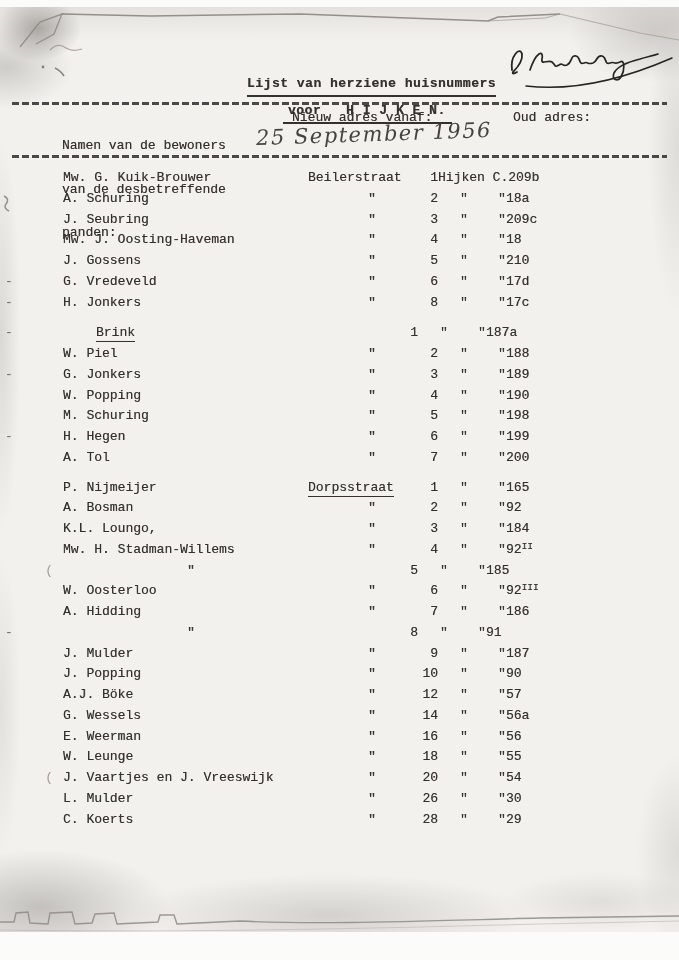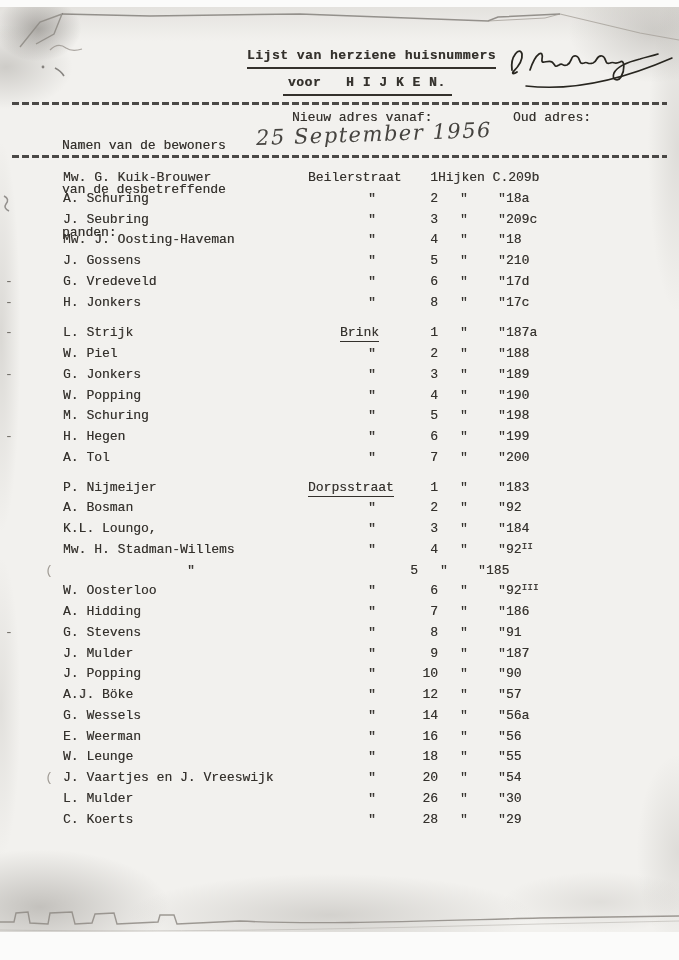--- a/index.html
+++ b/index.html
@@ -17,21 +17,21 @@
       radial-gradient(26px 200px at 1px 700px, rgba(150,146,140,.18), rgba(150,146,140,0) 75%),
       radial-gradient(180px 80px at 40px 900px, rgba(125,121,115,.40), rgba(125,121,115,0) 72%),
       radial-gradient(270px 55px at 330px 908px, rgba(140,136,130,.30), rgba(140,136,130,0) 75%),
       radial-gradient(130px 40px at 600px 895px, rgba(160,156,150,.22), rgba(160,156,150,0) 75%),
       radial-gradient(55px 130px at 678px 845px, rgba(150,146,140,.22), rgba(150,146,140,0) 75%),
       linear-gradient(180deg, rgba(190,186,180,.28) 0, rgba(190,186,180,0) 34px);
   }
   
   .tw{position:absolute;font-size:13px;line-height:14.5px;white-space:pre;
       text-shadow:.3px .3px .5px rgba(45,42,40,.55);}
-  .bold{font-weight:bold;letter-spacing:.5px;}
+  .bold{font-weight:bold;letter-spacing:.5px;margin-top:28px;}
   .ul{border-bottom:2px solid #34312c;padding-bottom:3px;}
   
   .dashline{position:absolute;left:12px;width:655px;height:3px;opacity:.88;
       background:repeating-linear-gradient(90deg,#343230 0 7px,rgba(0,0,0,0) 7px 10px);}
   
   .hand{position:absolute;font-family:"DejaVu Serif",serif;font-style:italic;
       font-size:21px;letter-spacing:1.5px;color:#45433f;transform:rotate(-2deg);white-space:pre;}
   
   #table{position:absolute;left:0;top:168px;width:631px;}
   .section{margin:0;}
@@ -100,37 +100,37 @@
       <div class="section s0">
         <div class="row"><div class="c-mark"></div><div class="c-name">Mw. G. Kuik-Brouwer</div><div class="c-street"><span>Beilerstraat</span></div><div class="c-no">1</div><div class="c-old"><span class="old-full">Hijken C.209b</span></div></div>
         <div class="row"><div class="c-mark"></div><div class="c-name">A. Schuring</div><div class="c-street q">"</div><div class="c-no">2</div><div class="c-old"><span class="oq1">"</span><span class="oq2">"</span><span class="onum">18a</span></div></div>
         <div class="row"><div class="c-mark"></div><div class="c-name">J. Seubring</div><div class="c-street q">"</div><div class="c-no">3</div><div class="c-old"><span class="oq1">"</span><span class="oq2">"</span><span class="onum">209c</span></div></div>
         <div class="row"><div class="c-mark"></div><div class="c-name">Mw. J. Oosting-Haveman</div><div class="c-street q">"</div><div class="c-no">4</div><div class="c-old"><span class="oq1">"</span><span class="oq2">"</span><span class="onum">18</span></div></div>
         <div class="row"><div class="c-mark"></div><div class="c-name">J. Gossens</div><div class="c-street q">"</div><div class="c-no">5</div><div class="c-old"><span class="oq1">"</span><span class="oq2">"</span><span class="onum">210</span></div></div>
         <div class="row"><div class="c-mark">-</div><div class="c-name">G. Vredeveld</div><div class="c-street q">"</div><div class="c-no">6</div><div class="c-old"><span class="oq1">"</span><span class="oq2">"</span><span class="onum">17d</span></div></div>
         <div class="row"><div class="c-mark">-</div><div class="c-name">H. Jonkers</div><div class="c-street q">"</div><div class="c-no">8</div><div class="c-old"><span class="oq1">"</span><span class="oq2">"</span><span class="onum">17c</span></div></div>
       </div>
       <div class="section s1">
-        <div class="row"><div class="c-mark">-</div><div class="c-name">L. Strijk</div><div class="c-street indent"><span class="u">Brink</span></div><div class="c-no">1</div><div class="c-old"><span class="oq1">"</span><span class="oq2">"</span><span class="onum">187a</span></div></div>
+        <div class="row"><div class="c-mark">-</div><div class="c-street indent"><span class="u">Brink</span></div><div class="c-no">1</div><div class="c-old"><span class="oq1">"</span><span class="oq2">"</span><span class="onum">187a</span></div></div>
         <div class="row"><div class="c-mark"></div><div class="c-name">W. Piel</div><div class="c-street q">"</div><div class="c-no">2</div><div class="c-old"><span class="oq1">"</span><span class="oq2">"</span><span class="onum">188</span></div></div>
         <div class="row"><div class="c-mark">-</div><div class="c-name">G. Jonkers</div><div class="c-street q">"</div><div class="c-no">3</div><div class="c-old"><span class="oq1">"</span><span class="oq2">"</span><span class="onum">189</span></div></div>
         <div class="row"><div class="c-mark"></div><div class="c-name">W. Popping</div><div class="c-street q">"</div><div class="c-no">4</div><div class="c-old"><span class="oq1">"</span><span class="oq2">"</span><span class="onum">190</span></div></div>
         <div class="row"><div class="c-mark"></div><div class="c-name">M. Schuring</div><div class="c-street q">"</div><div class="c-no">5</div><div class="c-old"><span class="oq1">"</span><span class="oq2">"</span><span class="onum">198</span></div></div>
         <div class="row"><div class="c-mark">-</div><div class="c-name">H. Hegen</div><div class="c-street q">"</div><div class="c-no">6</div><div class="c-old"><span class="oq1">"</span><span class="oq2">"</span><span class="onum">199</span></div></div>
         <div class="row"><div class="c-mark"></div><div class="c-name">A. Tol</div><div class="c-street q">"</div><div class="c-no">7</div><div class="c-old"><span class="oq1">"</span><span class="oq2">"</span><span class="onum">200</span></div></div>
       </div>
       <div class="section s2">
-        <div class="row"><div class="c-mark"></div><div class="c-name">P. Nijmeijer</div><div class="c-street"><span class="u">Dorpsstraat</span></div><div class="c-no">1</div><div class="c-old"><span class="oq1">"</span><span class="oq2">"</span><span class="onum">183</span></div></div>
+        <div class="row"><div class="c-mark"></div><div class="c-name">P. Nijmeijer</div><div class="c-street"><span class="u">Dorpsstraat</span></div><div class="c-no">1</div><div class="c-old"><span class="oq1">"</span><span class="oq2">"</span><span class="onum">165</span></div></div>
         <div class="row"><div class="c-mark"></div><div class="c-name">A. Bosman</div><div class="c-street q">"</div><div class="c-no">2</div><div class="c-old"><span class="oq1">"</span><span class="oq2">"</span><span class="onum">92</span></div></div>
         <div class="row"><div class="c-mark"></div><div class="c-name">K.L. Loungo,</div><div class="c-street q">"</div><div class="c-no">3</div><div class="c-old"><span class="oq1">"</span><span class="oq2">"</span><span class="onum">184</span></div></div>
         <div class="row"><div class="c-mark"></div><div class="c-name">Mw. H. Stadman-Willems</div><div class="c-street q">"</div><div class="c-no">4</div><div class="c-old"><span class="oq1">"</span><span class="oq2">"</span><span class="onum">92<span class="sup">II</span></span></div></div>
         <div class="row"><div class="c-mark near">(</div><div class="c-street q">"</div><div class="c-no">5</div><div class="c-old"><span class="oq1">"</span><span class="oq2">"</span><span class="onum">185</span></div></div>
         <div class="row"><div class="c-mark"></div><div class="c-name">W. Oosterloo</div><div class="c-street q">"</div><div class="c-no">6</div><div class="c-old"><span class="oq1">"</span><span class="oq2">"</span><span class="onum">92<span class="sup">III</span></span></div></div>
         <div class="row"><div class="c-mark"></div><div class="c-name">A. Hidding</div><div class="c-street q">"</div><div class="c-no">7</div><div class="c-old"><span class="oq1">"</span><span class="oq2">"</span><span class="onum">186</span></div></div>
-        <div class="row"><div class="c-mark">-</div><div class="c-name">G. Stevens</div><div class="c-street q">"</div><div class="c-no">8</div><div class="c-old"><span class="oq1">"</span><span class="oq2">"</span><span class="onum">91</span></div></div>
+        <div class="row"><div class="c-mark">-</div><div class="c-street q">"</div><div class="c-no">8</div><div class="c-old"><span class="oq1">"</span><span class="oq2">"</span><span class="onum">91</span></div></div>
         <div class="row"><div class="c-mark"></div><div class="c-name">J. Mulder</div><div class="c-street q">"</div><div class="c-no">9</div><div class="c-old"><span class="oq1">"</span><span class="oq2">"</span><span class="onum">187</span></div></div>
         <div class="row"><div class="c-mark"></div><div class="c-name">J. Popping</div><div class="c-street q">"</div><div class="c-no">10</div><div class="c-old"><span class="oq1">"</span><span class="oq2">"</span><span class="onum">90</span></div></div>
         <div class="row"><div class="c-mark"></div><div class="c-name">A.J. Böke</div><div class="c-street q">"</div><div class="c-no">12</div><div class="c-old"><span class="oq1">"</span><span class="oq2">"</span><span class="onum">57</span></div></div>
         <div class="row"><div class="c-mark"></div><div class="c-name">G. Wessels</div><div class="c-street q">"</div><div class="c-no">14</div><div class="c-old"><span class="oq1">"</span><span class="oq2">"</span><span class="onum">56a</span></div></div>
         <div class="row"><div class="c-mark"></div><div class="c-name">E. Weerman</div><div class="c-street q">"</div><div class="c-no">16</div><div class="c-old"><span class="oq1">"</span><span class="oq2">"</span><span class="onum">56</span></div></div>
         <div class="row"><div class="c-mark"></div><div class="c-name">W. Leunge</div><div class="c-street q">"</div><div class="c-no">18</div><div class="c-old"><span class="oq1">"</span><span class="oq2">"</span><span class="onum">55</span></div></div>
         <div class="row"><div class="c-mark near">(</div><div class="c-name">J. Vaartjes en J. Vreeswijk</div><div class="c-street q">"</div><div class="c-no">20</div><div class="c-old"><span class="oq1">"</span><span class="oq2">"</span><span class="onum">54</span></div></div>
         <div class="row"><div class="c-mark"></div><div class="c-name">L. Mulder</div><div class="c-street q">"</div><div class="c-no">26</div><div class="c-old"><span class="oq1">"</span><span class="oq2">"</span><span class="onum">30</span></div></div>
         <div class="row"><div class="c-mark"></div><div class="c-name">C. Koerts</div><div class="c-street q">"</div><div class="c-no">28</div><div class="c-old"><span class="oq1">"</span><span class="oq2">"</span><span class="onum">29</span></div></div>
       </div>

